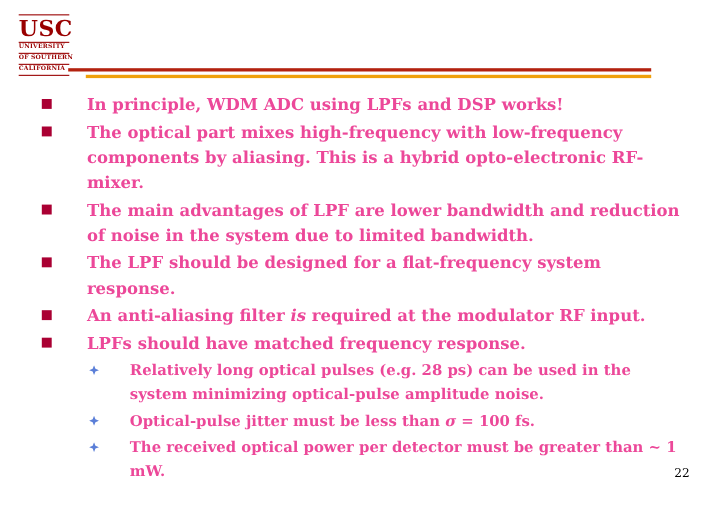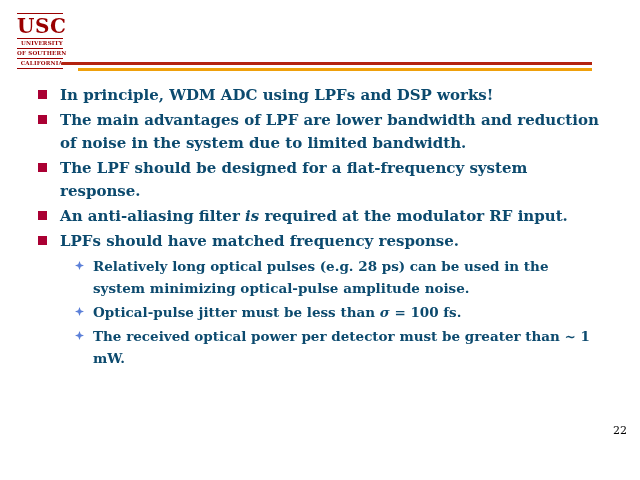--- a/index.html
+++ b/index.html
@@ -12,21 +12,21 @@
     font-family: "DejaVu Serif", serif;
   }
 
   
   .logo {
     position: absolute;
     left: 17px;
     top: 12px;
     width: 46px;
     color: #990000;
-    text-align: right;
+    text-align: left;
   }
   .logo-rule { height: 1px; background: #990000; margin: 1px 0; }
   .logo-usc {
     font-size: 20px;
     font-weight: bold;
     line-height: 22px;
     letter-spacing: 0.5px;
   }
   .logo-small {
     font-size: 5.5px;
@@ -62,32 +62,33 @@
   
   .content {
     position: absolute;
     left: 38px;
     top: 84px;
     width: 580px;
   }
   .row { display: flex; margin-bottom: 2px; }
   .marker-cell { flex: none; }
   .row.l1 .marker-cell { width: 22px; }
-  .row.l2 { margin-left: 37px; }
+  .row.l2 { margin-left: 37px; justify-content: flex-end; }
   .row.l2 .marker-cell { width: 18px; }
   .square {
     display: block;
     width: 9px; height: 9px;
     margin-top: 6px;
     background: #aa0033;
   }
   .diamond { display: block; margin-top: 6px; }
   .text {
     font-weight: bold;
-    color: #0c4a6e;
+    color: #ec4899;
+    margin-left: 19px;
   }
   .row.l1 .text { width: 548px; font-size: 15px;   line-height: 23px; }
   .row.l2 .text { width: 500px; font-size: 13.5px; line-height: 22px; }
   .italic { font-style: italic; }
 
   
   .page-num {
     position: absolute;
     right: 13px;
     top: 424px;
@@ -116,20 +117,26 @@
 
   <div class="rule-red" style="background: rgb(179, 34, 15);"></div>
   <div class="rule-gold" style="background: rgb(239, 160, 11);"></div>
 
   <div class="content" id="bullet-list">
       <div class="row l1">
         <span class="marker-cell">
           <span class="square" style="background: rgb(170, 0, 51);"></span>
         </span>
         <span class="text"><span>In principle, WDM ADC using LPFs and DSP works!</span></span>
+      </div>
+      <div class="row l1">
+        <span class="marker-cell">
+          <span class="square" style="background: rgb(170, 0, 51);"></span>
+        </span>
+        <span class="text"><span>The optical part mixes high-frequency with low-frequency components by aliasing.  This is a hybrid opto-electronic RF-mixer.</span></span>
       </div>
       <div class="row l1">
         <span class="marker-cell">
           <span class="square" style="background: rgb(170, 0, 51);"></span>
         </span>
         <span class="text"><span>The main advantages of LPF are lower bandwidth and reduction of noise in the system due to limited bandwidth.</span></span>
       </div>
       <div class="row l1">
         <span class="marker-cell">
           <span class="square" style="background: rgb(170, 0, 51);"></span>

